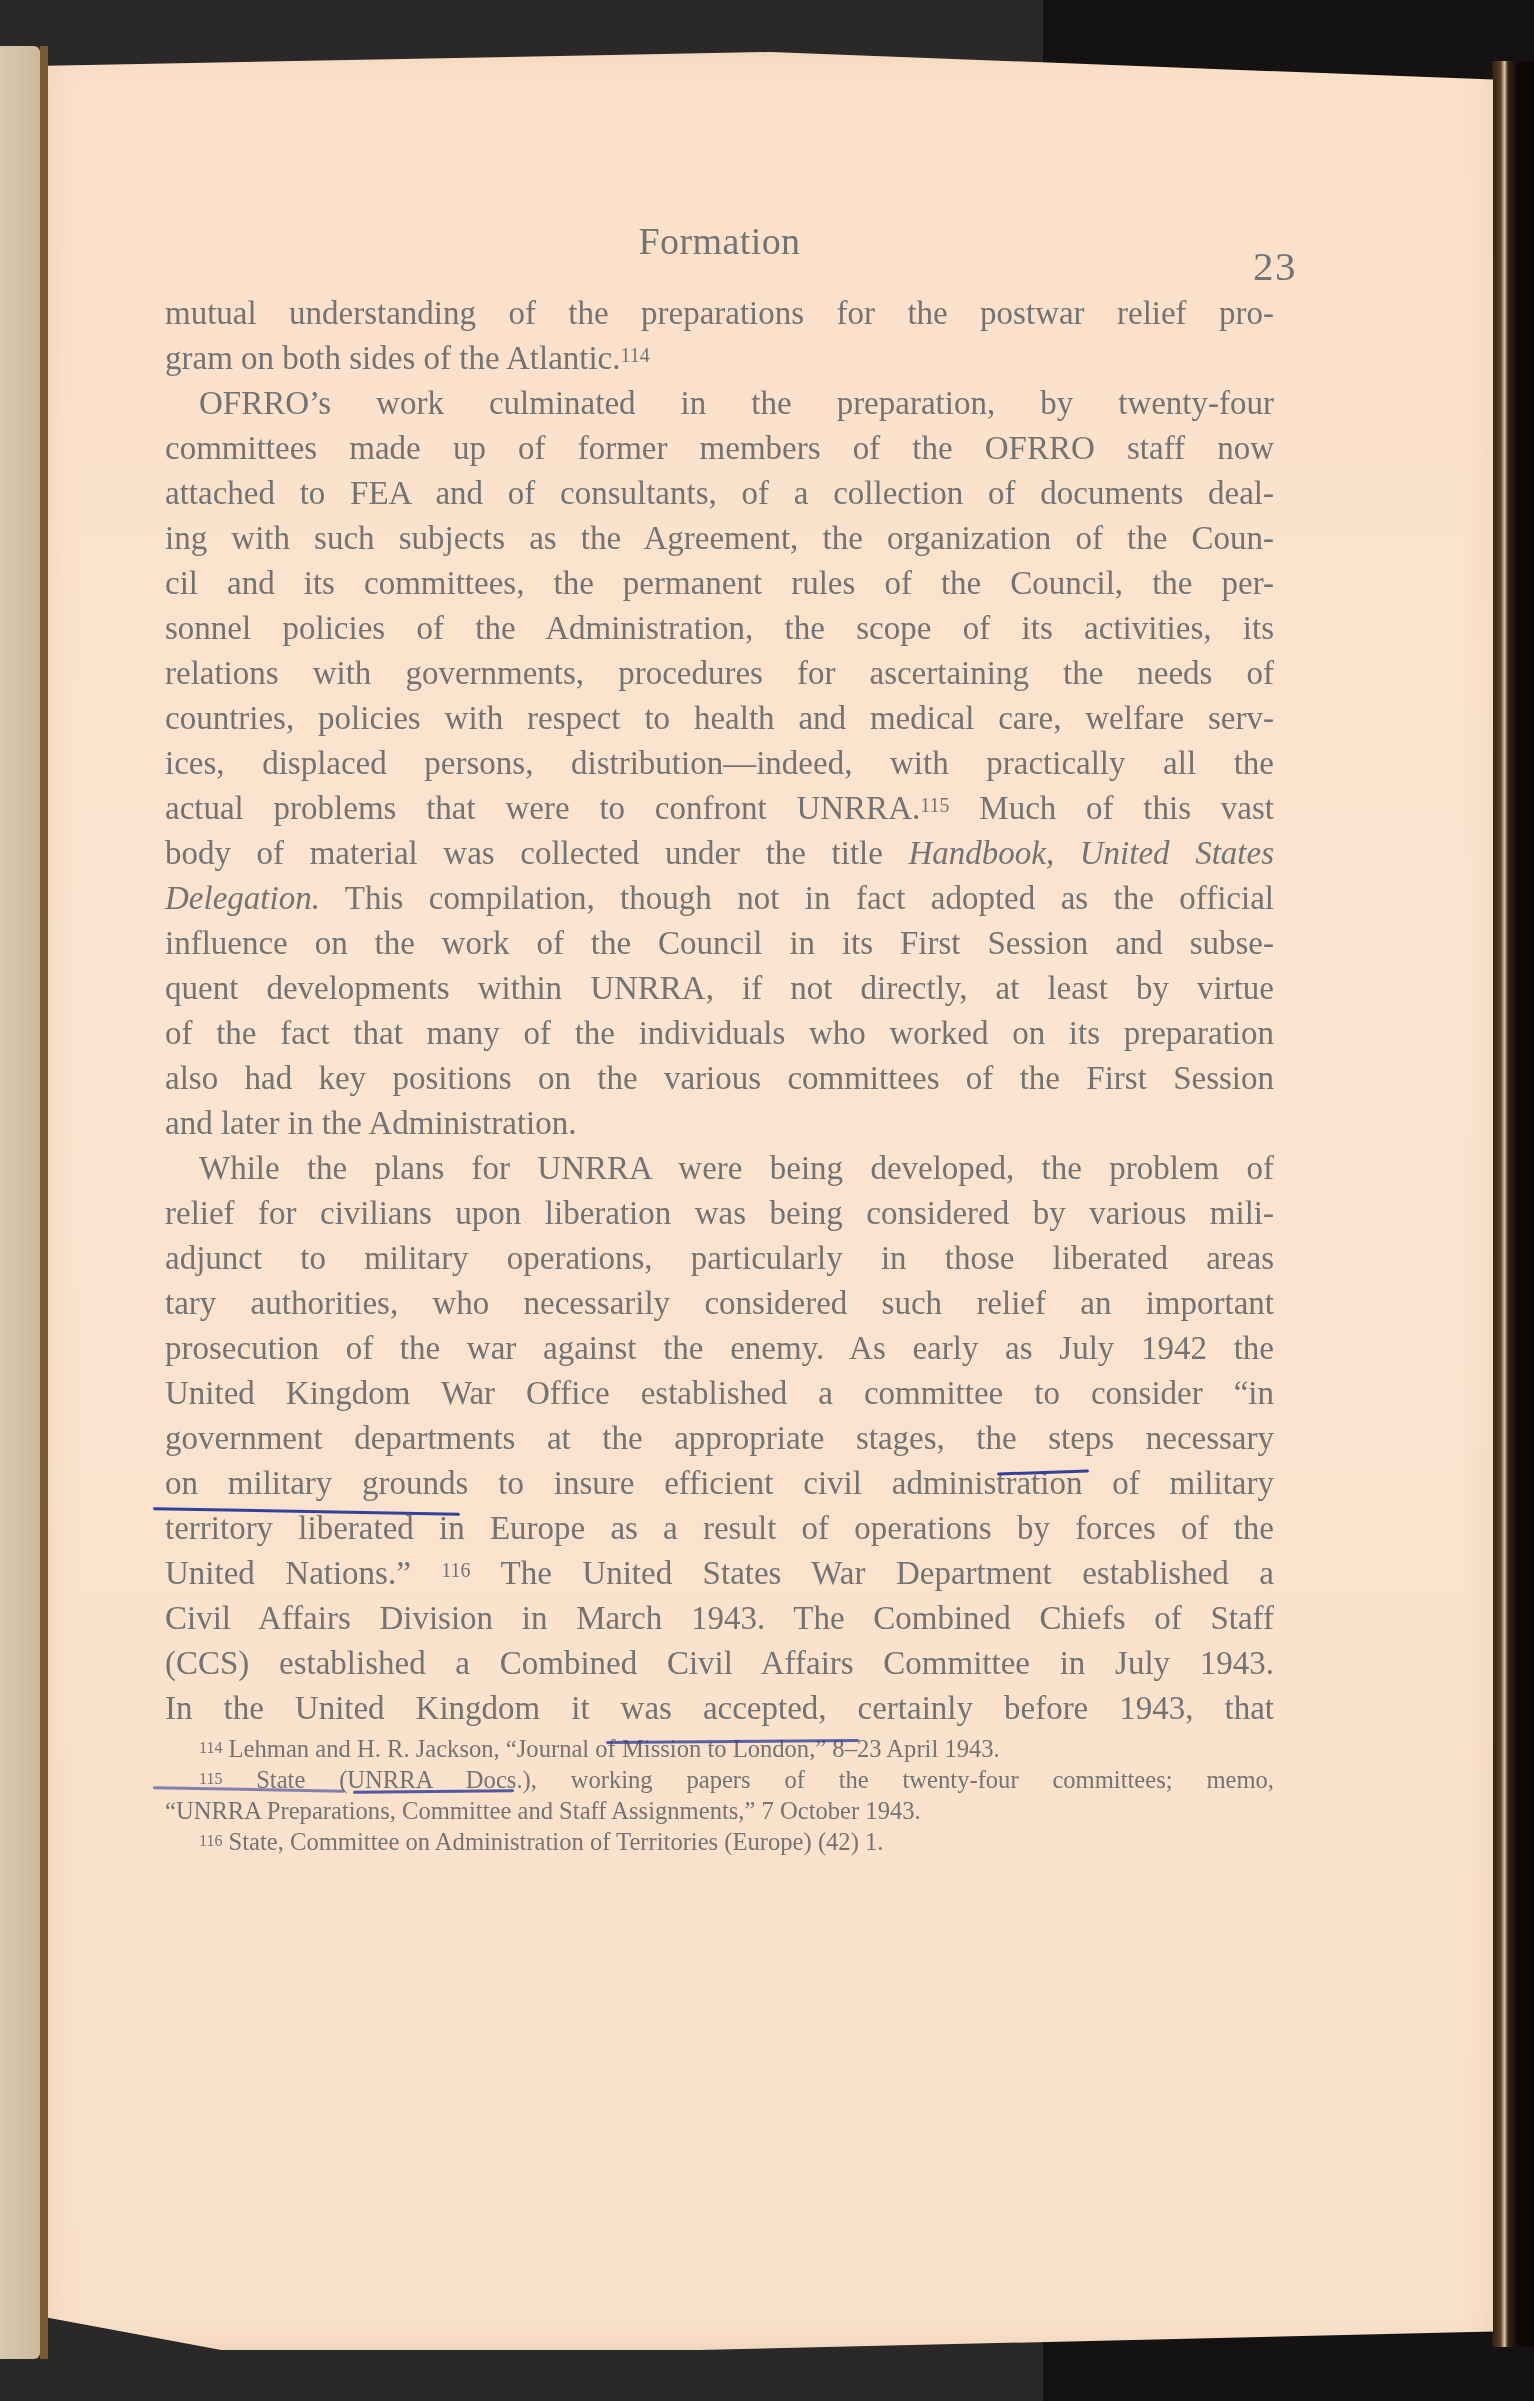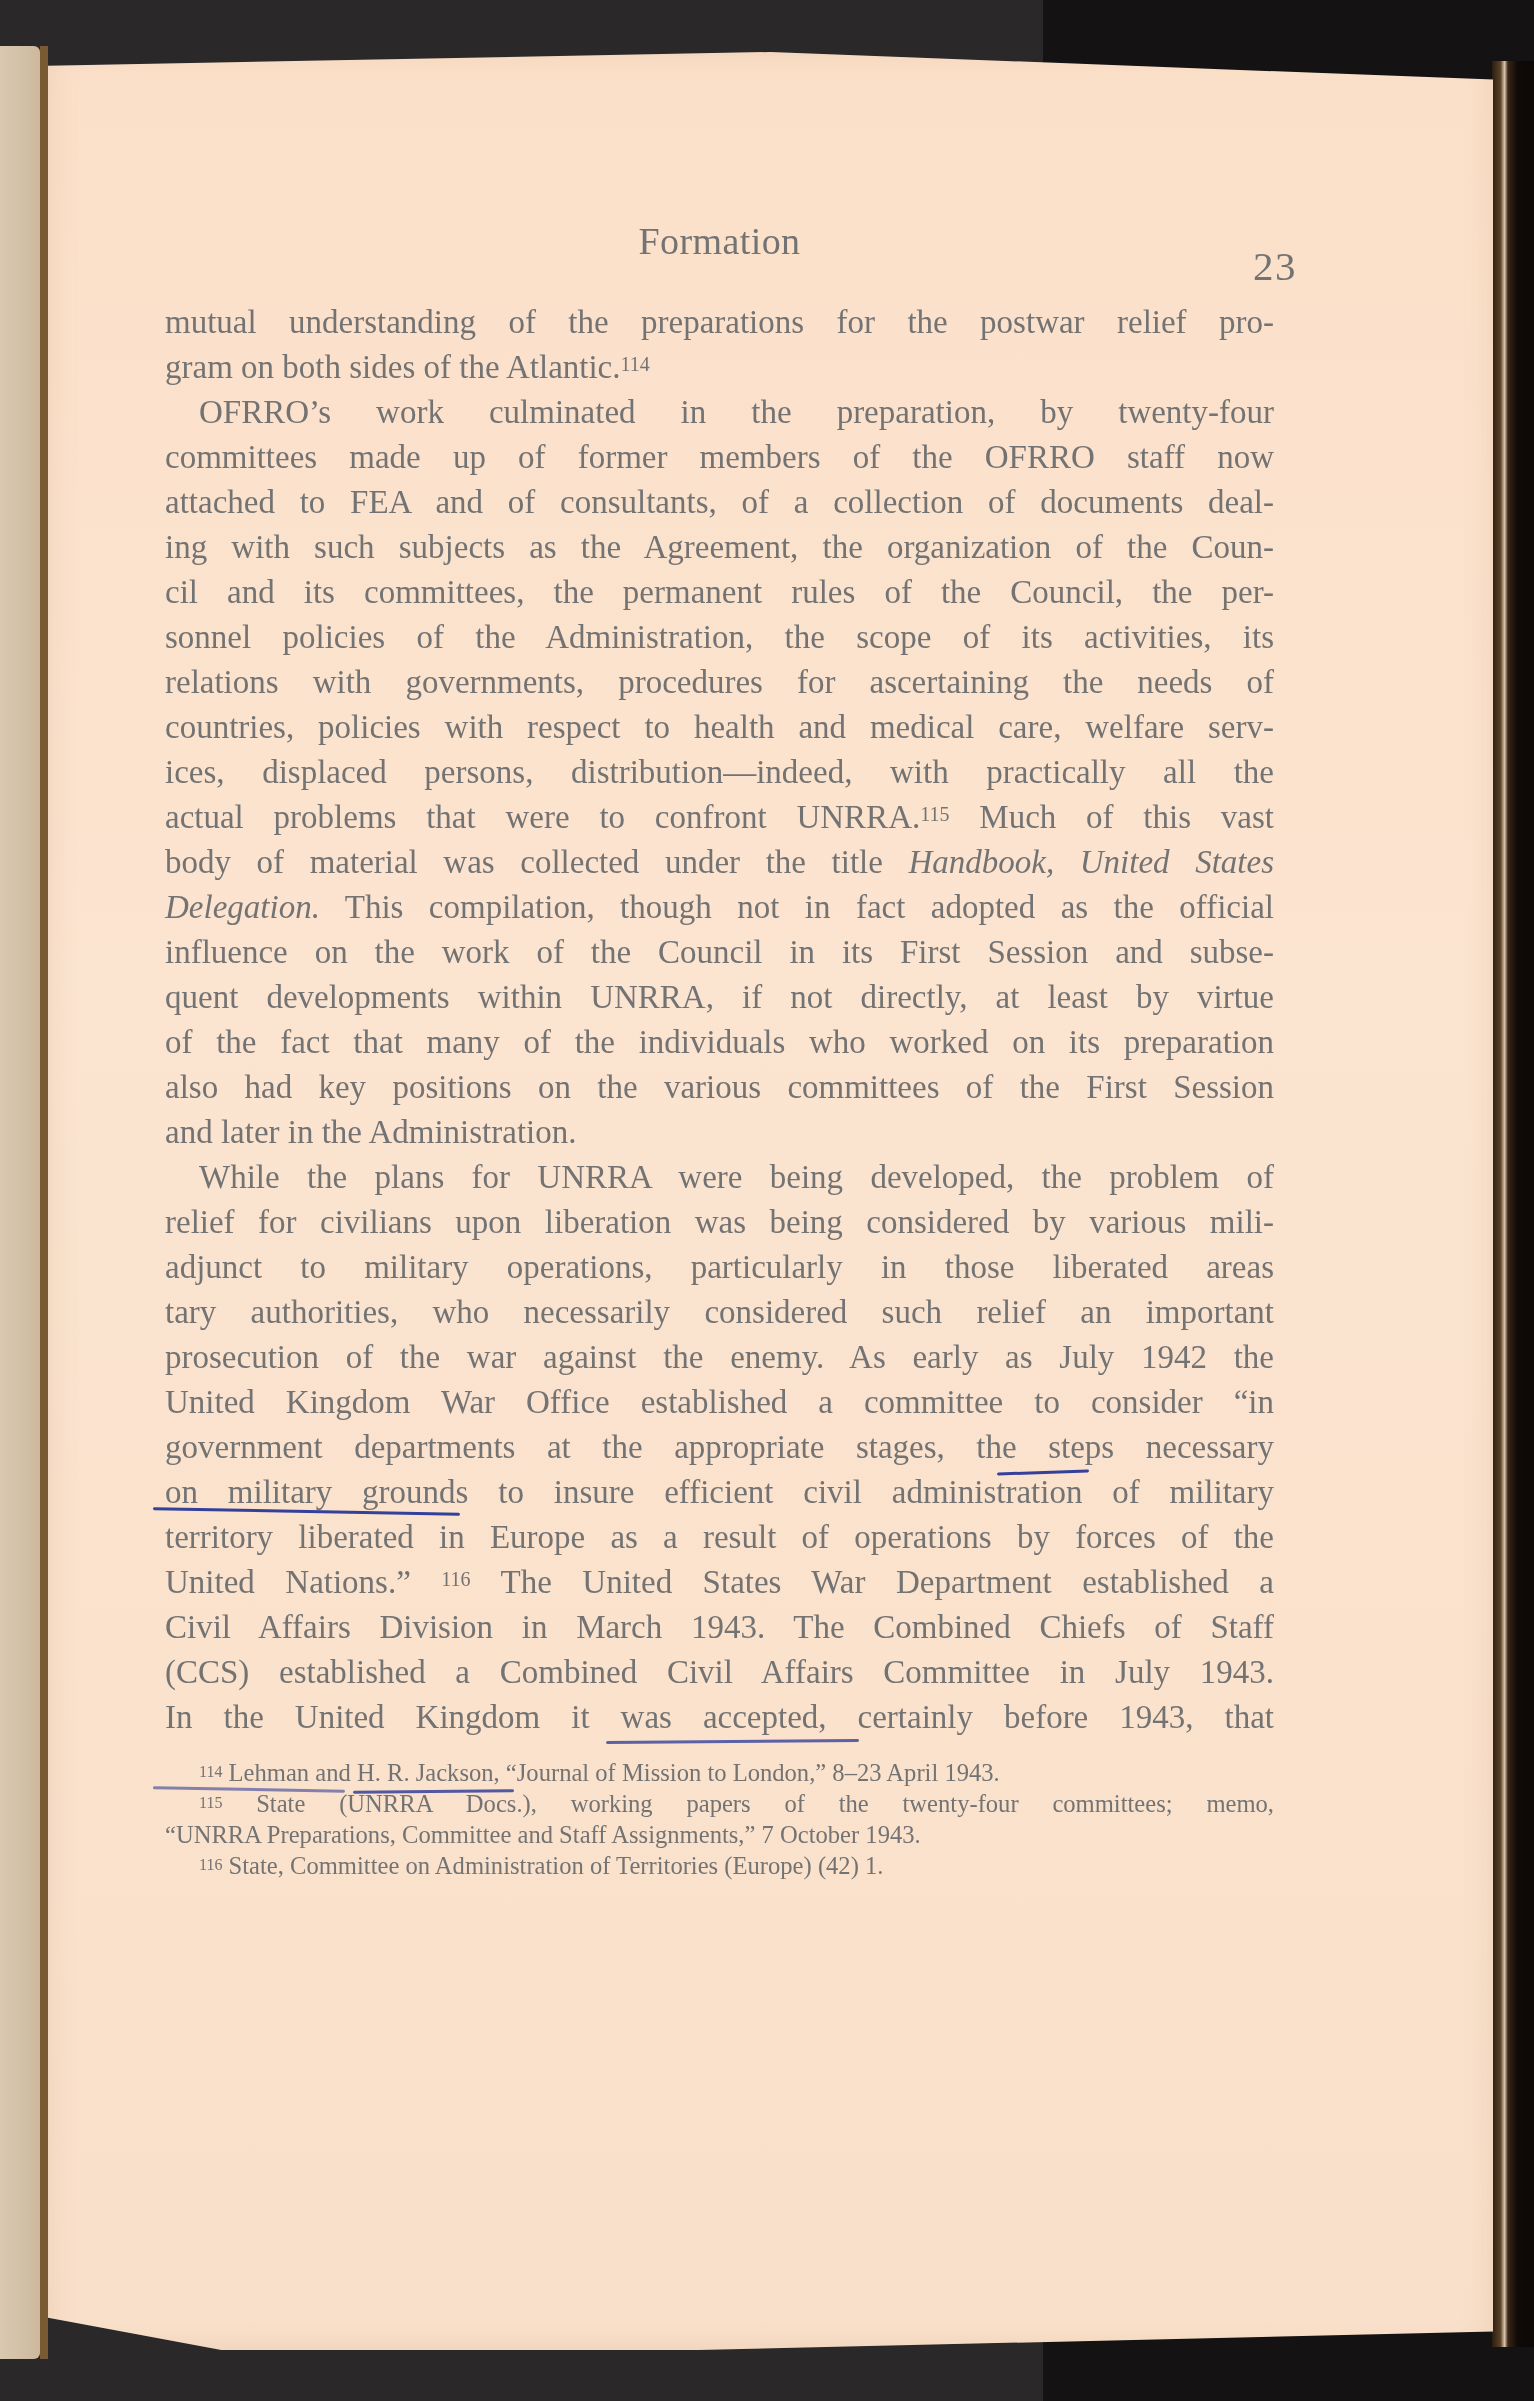--- a/index.html
+++ b/index.html
@@ -34,31 +34,31 @@
   .running-head {
     position:relative; height:54px;
   }
   .running-title {
     position:absolute; left:0; right:0; top:0; text-align:center;
     font-size:38px; letter-spacing:0.4px;
   }
   .page-number {
     position:absolute; right:-23px; top:23px; font-size:41px; letter-spacing:1.5px;
   }
-  .body-text { margin-top:27px; }
+  .body-text { margin-top:18px; }
   .line {
     font-size:33px; line-height:45px; height:45px;
     white-space:nowrap; text-align:justify; text-align-last:justify;
     position:relative;
   }
   .line.last { text-align-last:left; }
   .line.indent { padding-left:34px; }
   .line i { font-style:italic; }
   sup { font-size:20px; vertical-align:top; position:relative; top:-3.1px; }
-  .footnotes { margin-top:17px; }
+  .footnotes { margin-top:2px; }
   .fn-line {
     font-size:24.6px; line-height:31px; height:31px; white-space:nowrap;
     text-align:justify; text-align-last:justify;
   }
   .fn-line.last { text-align-last:left; }
   .fn-line.indent { padding-left:34px; }
   .fn-line sup { font-size:16px; top:-1.5px; }
   .pen-mark {
     position:absolute; height:3.1px; border-radius:1.5px;
     background:linear-gradient(to right,rgba(50,60,140,0.9),rgba(70,80,160,0.6));

